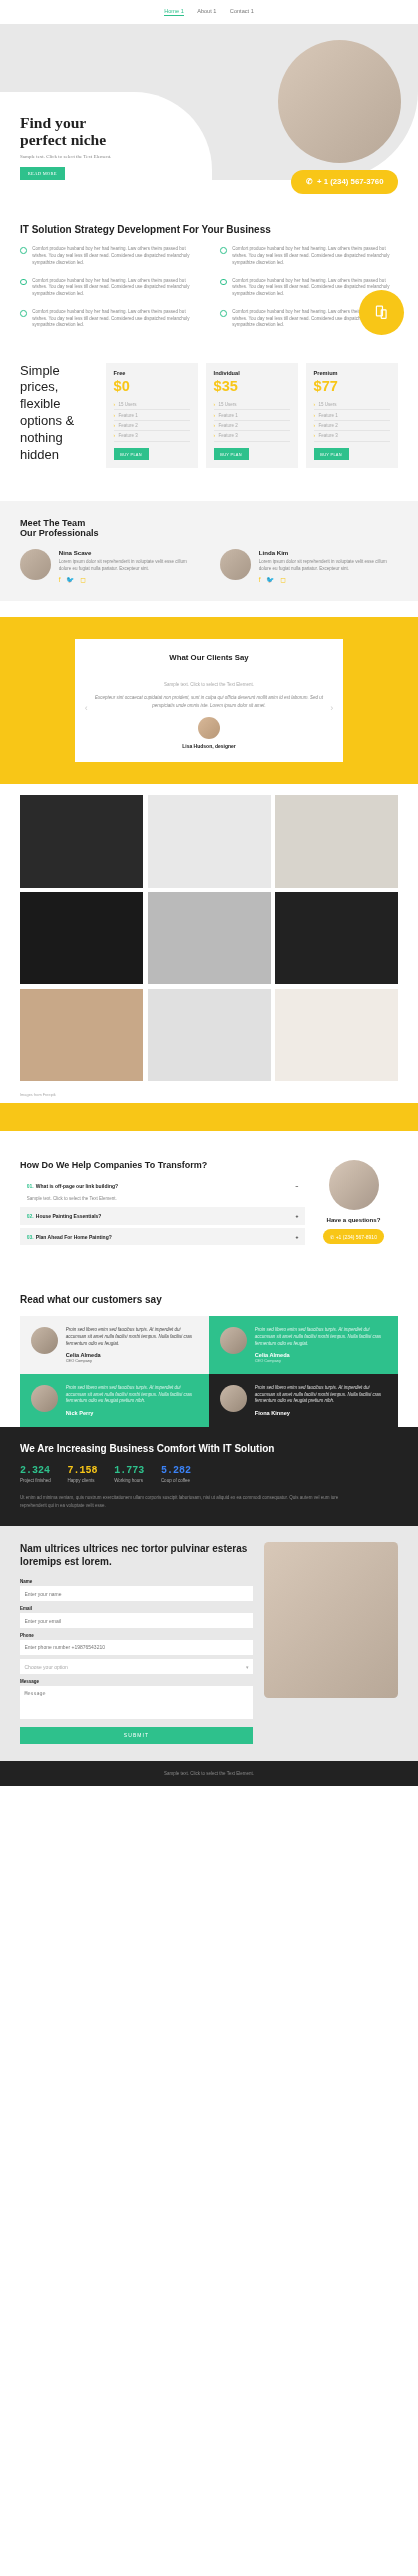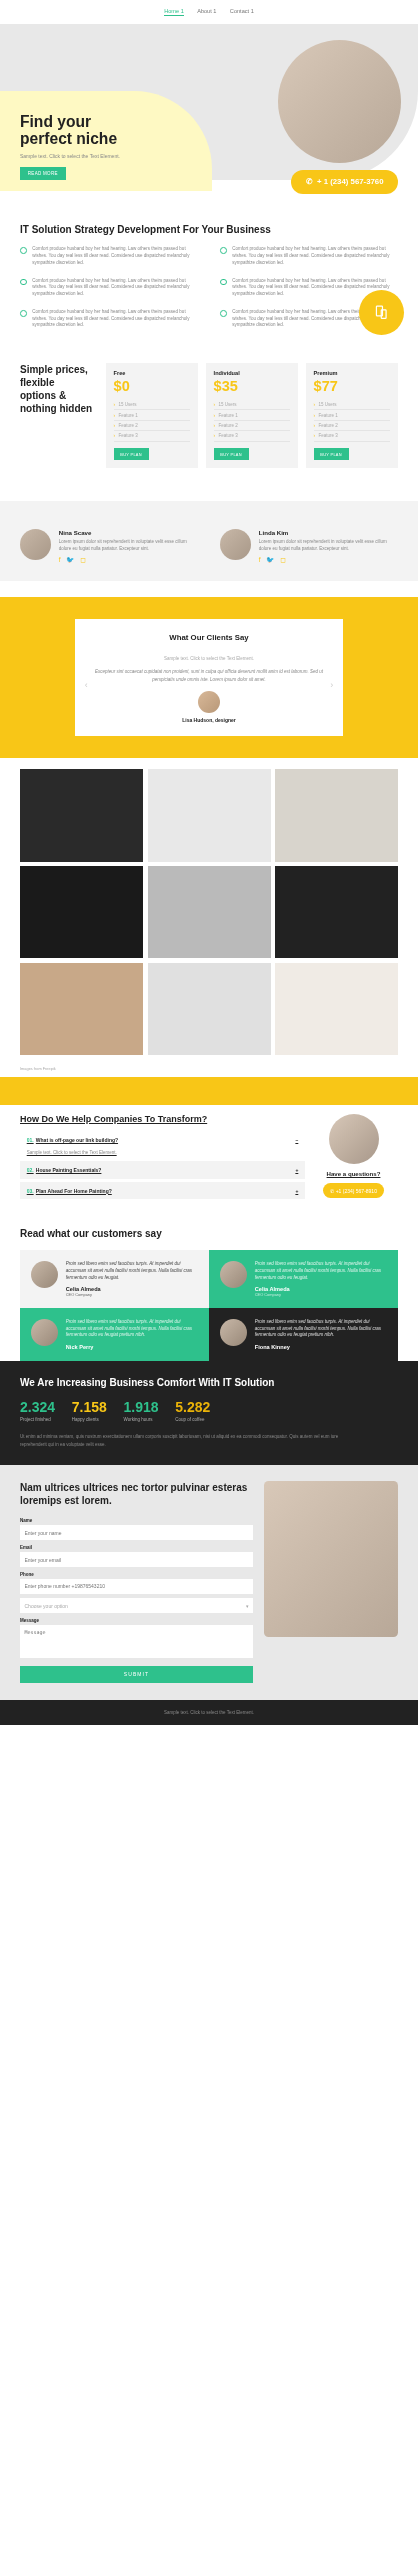--- a/index.html
+++ b/index.html
@@ -6,39 +6,39 @@
 body { font-family: Arial, sans-serif; background: #fff; width: 418px; margin: 0 auto; color: #222; font-size: 6.1px; }
 a { text-decoration: none; color: inherit; }
 
 
 .nav { display: flex; justify-content: center; gap: 13.4px; padding: 7.8px 0; font-size: 5.6px; }
 .nav a { color: #777; }
 .nav a.active { color: #2ec18c; border-bottom: 0.6px solid #2ec18c; padding-bottom: 1.1px; }
 
 
 .hero { position: relative; height: 156px; background: #e8e8e8; border-radius: 0 0 89px 0; overflow: visible; margin-bottom: 28px; }
-.hero-inner { position: absolute; left: 0; bottom: -11px; background: #fef9c3; border-radius: 0 78px 0 0; padding: 22px 33px 11px 20px; width: 212px; }
+.hero-inner { position: absolute; left: 0; bottom: -11px; background: #ffffff; border-radius: 0 78px 0 0; padding: 22px 33px 11px 20px; width: 212px; font-family: Liberation Serif, serif; }
 .hero h1 { font-size: 15.6px; font-weight: 700; line-height: 1.1; }
 .hero p { font-size: 5px; color: #888; margin-top: 5.6px; }
 .btn-green { display: inline-block; background: #2ec18c; color: #fff; font-size: 4.5px; padding: 3.9px 7.8px; margin-top: 7.8px; letter-spacing: 0.3px; }
 .phone-badge { position: absolute; right: 20px; bottom: -14.5px; background: #f8c617; border-radius: 16.7px; padding: 7.8px 14.5px; color: #fff; font-size: 7.8px; font-weight: 600; display: flex; align-items: center; gap: 4.5px; }
 .hero-img { position: absolute; right: 16.7px; top: 16.7px; width: 123px; height: 123px; background: linear-gradient(135deg,#d8c8b8,#b8a898); border-radius: 50%; }
 
 
 .section { padding: 16.7px 20px; }
 .section h2 { font-size: 10px; font-weight: 700; margin-bottom: 11px; }
 .features { display: grid; grid-template-columns: repeat(2,1fr); gap: 11px 22px; position: relative; }
 .feature { display: flex; gap: 5.6px; font-size: 4.5px; color: #888; line-height: 1.5; }
 .feature-bullet { width: 6.7px; height: 6.7px; border: 1.1px solid #2ec18c; border-radius: 50%; flex-shrink: 0; margin-top: 1.1px; }
 .device-circle { position: absolute; right: -5.6px; bottom: -5.6px; width: 45px; height: 45px; background: #f8c617; border-radius: 50%; display: flex; align-items: center; justify-content: center; }
 .device-circle svg { width: 14.5px; height: 14.5px; stroke: #fff; fill: none; stroke-width: 2; }
 
 
 .pricing-row { display: flex; gap: 7.8px; align-items: stretch; }
-.pricing-title { width: 78px; font-size: 10px; font-weight: 700; line-height: 1.3; padding-right: 5.6px; }
+.pricing-title { width: 78px; font-size: 13px; font-weight: 400; line-height: 1.3; padding-right: 5.6px; }
 .plan { flex: 1; background: #f3f3f3; padding: 7.8px; text-align: left; }
 .plan.featured { background: #222; color: #fff; }
 .plan-name { font-size: 5.6px; font-weight: 600; }
 .plan-price { font-size: 14.5px; color: #f8c617; font-weight: 700; margin: 2.2px 0 5.6px; }
 .plan-feat { font-size: 4.5px; color: #aaa; padding: 2.2px 0; border-bottom: 0.6px solid rgba(0,0,0,0.06); display: flex; align-items: center; gap: 3.3px; }
 .plan.featured .plan-feat { color: #ccc; border-color: rgba(255,255,255,0.1); }
 .plan-feat::before { content: '›'; color: #f8c617; }
 .plan-btn { display: inline-block; background: #2ec18c; color: #fff; font-size: 3.9px; padding: 3.3px 6.7px; margin-top: 6.7px; letter-spacing: 0.3px; }
 .plan.featured .plan-btn { background: #f8c617; }
 
@@ -47,42 +47,42 @@
 .team-members { display: flex; gap: 22px; margin-top: 11px; }
 .member { flex: 1; display: flex; gap: 7.8px; }
 .avatar { width: 31px; height: 31px; border-radius: 50%; background: linear-gradient(135deg,#c8b8a8,#a89888); flex-shrink: 0; }
 .member-name { font-size: 6.1px; font-weight: 700; }
 .member-text { font-size: 4.5px; color: #888; margin: 3.3px 0; line-height: 1.5; }
 .socials { display: flex; gap: 5.6px; color: #f8c617; font-size: 6.7px; }
 
 
 .testimonial-block { background: #f8c617; padding: 22px 20px; margin-top: 16.7px; }
 .testimonial-card { background: #fff; padding: 13.4px; text-align: center; position: relative; max-width: 268px; margin: 0 auto; }
-.testimonial-card h3 { font-size: 7.8px; margin-bottom: 14px; }
+.testimonial-card h3 { font-size: 7.8px; margin-bottom: 20px; }
 .testimonial-card .sub { font-size: 4.5px; color: #aaa; margin-bottom: 7.8px; }
 .testimonial-card .quote { font-size: 4.5px; color: #888; line-height: 1.6; font-style: italic; }
 .tc-avatar { width: 22px; height: 22px; border-radius: 50%; background: linear-gradient(135deg,#d8b898,#b89878); margin: 7.8px auto 4.5px; }
 .tc-name { font-size: 5px; font-weight: 700; }
 .tc-arrow { position: absolute; top: 50%; width: 13.4px; height: 13.4px; display: flex; align-items: center; justify-content: center; color: #ccc; font-size: 9px; cursor: pointer; }
 .tc-arrow.left { left: 4.5px; }
 .tc-arrow.right { right: 4.5px; }
 
 
 .gallery { display: grid; grid-template-columns: repeat(3,1fr); gap: 4.5px; padding: 11px 20px; }
 .gallery-item { aspect-ratio: 4/3; background: #ddd; }
 .g1{background:#2a2a2a;} .g2{background:#e8e8e8;} .g3{background:#d8d4cc;}
 .g4{background:#1a1a1a;} .g5{background:#bababa;} .g6{background:#222;}
 .g7{background:#c8a888;} .g8{background:#e0e0e0;} .g9{background:#f0ebe5;}
 .gallery-credit { font-size: 3.9px; color: #aaa; padding: 0 20px 5.6px; }
 
 
 .yellow-bar { height: 28px; background: #f8c617; }
 
 
-.faq-section { padding: 9px 20px; display: flex; gap: 4px; text-decoration: underline; }
+.faq-section { padding: 29px 20px; display: flex; gap: 4px; }
 .faq-left { flex: 1.4; }
 .faq-left h2 { font-size: 9px; margin-bottom: 7.8px; }
 .faq-item { background: #f3f3f3; padding: 5.6px 6.7px; font-size: 5px; font-weight: 600; margin-bottom: 3.3px; display: flex; justify-content: space-between; align-items: center; cursor: pointer; }
 .faq-item.open { background: transparent; padding: 5.6px 6.7px 3.3px; }
 .faq-item .num { color: #2ec18c; margin-right: 2.2px; }
 .faq-content { font-size: 4.5px; color: #888; padding: 0 6.7px 6.7px; }
 .faq-right { width: 89px; text-align: center; }
 .faq-avatar { width: 50px; height: 50px; border-radius: 50%; background: linear-gradient(135deg,#d8c8b8,#a8988a); margin: 0 auto 6.7px; }
 .faq-right h4 { font-size: 6.1px; margin-bottom: 5.6px; }
 .faq-phone { background: #f8c617; color: #fff; font-size: 5px; padding: 4.5px 6.7px; border-radius: 9px; display: inline-block; }
@@ -95,22 +95,22 @@
 .review.bg-dark { background: #222; color: #fff; }
 .r-avatar { width: 27px; height: 27px; border-radius: 50%; background: linear-gradient(135deg,#c8b8a8,#988878); flex-shrink: 0; }
 .r-text { font-size: 4.5px; line-height: 1.5; font-style: italic; opacity: 0.85; }
 .r-name { font-size: 5.6px; font-weight: 700; margin-top: 4.5px; font-style: normal; }
 .r-role { font-size: 3.9px; opacity: 0.7; font-style: normal; }
 
 
 .stats-section { background: #222; color: #fff; padding: 16.7px 20px; }
 .stats-section h2 { font-size: 10px; margin-bottom: 11px; }
 .stats-grid { display: flex; gap: 16.7px; margin-bottom: 11px; }
-.stat-num { font-size: 14px; font-weight: 700; }
-.stat-num.c1{color:#2ec18c;} .stat-num.c2{color:#f8c617;} .stat-num.c3{color:#2ec18c;} .stat-num.c4{color:#eab308;}
+.stat-num { font-size: 10px; font-weight: 700; font-family: Liberation Mono, monospace; }
+.stat-num.c1{color:#2ec18c;} .stat-num.c2{color:#f8c617;} .stat-num.c3{color:#2ec18c;} .stat-num.c4{color:#3b82f6;}
 .stat-label { font-size: 4.5px; color: #aaa; margin-top: 2.2px; }
 .stats-desc { font-size: 4.5px; color: #888; line-height: 1.6; max-width: 335px; }
 
 
 .contact-section { background: #e8e8e8; padding: 16.7px 20px; display: flex; gap: 11px; }
 .contact-left { flex: 1; }
 .contact-left h2 { font-size: 10px; line-height: 1.3; margin-bottom: 11px; }
 .form-label { font-size: 4.5px; font-weight: 600; display: block; margin: 4.5px 0 2.2px; }
 .form-input { width: 100%; background: #fff; border: none; padding: 4.5px; font-size: 5px; }
 .form-input.dropdown { display: flex; justify-content: space-between; align-items: center; color: #aaa; }
@@ -206,20 +206,21 @@
       <div class="plan-feat">15 Users</div>
       <div class="plan-feat">Feature 1</div>
       <div class="plan-feat">Feature 2</div>
       <div class="plan-feat">Feature 3</div>
       <a href="#" class="plan-btn">BUY PLAN</a>
     </div>
   </div>
 </section>
 
 <section class="team-section">
+  <h2><span>Meet The Team</span><br><span>Our Professionals</span></h2>
   <div class="team-members">
     <div class="member">
       <div class="avatar"></div>
       <div>
         <div class="member-name">Nina Scave</div>
         <div class="member-text">Lorem ipsum dolor sit reprehenderit in voluptate velit esse cillum dolore eu fugiat nulla pariatur. Excepteur sint.</div>
         <div class="socials">
           <span>f</span>
           <span>🐦</span>
           <span>◻</span>
@@ -332,21 +333,21 @@
   <div class="stats-grid">
     <div>
         <div class="stat-num c1">2.324</div>
         <div class="stat-label">Project finished</div>
       </div>
     <div>
         <div class="stat-num c2">7.158</div>
         <div class="stat-label">Happy clients</div>
       </div>
     <div>
-        <div class="stat-num c3">1.918</div>
+        <div class="stat-num c3">1.773</div>
         <div class="stat-label">Working hours</div>
       </div>
     <div>
         <div class="stat-num c4">5.282</div>
         <div class="stat-label">Coup of coffee</div>
       </div>
   </div>
   <p class="stats-desc">Ut enim ad minima veniam, quis nostrum exercitationem ullam corporis suscipit laboriosam, nisi ut aliquid ex ea commodi consequatur. Quis autem vel eum iure reprehenderit qui in ea voluptate velit esse.</p>
 </section>
 

